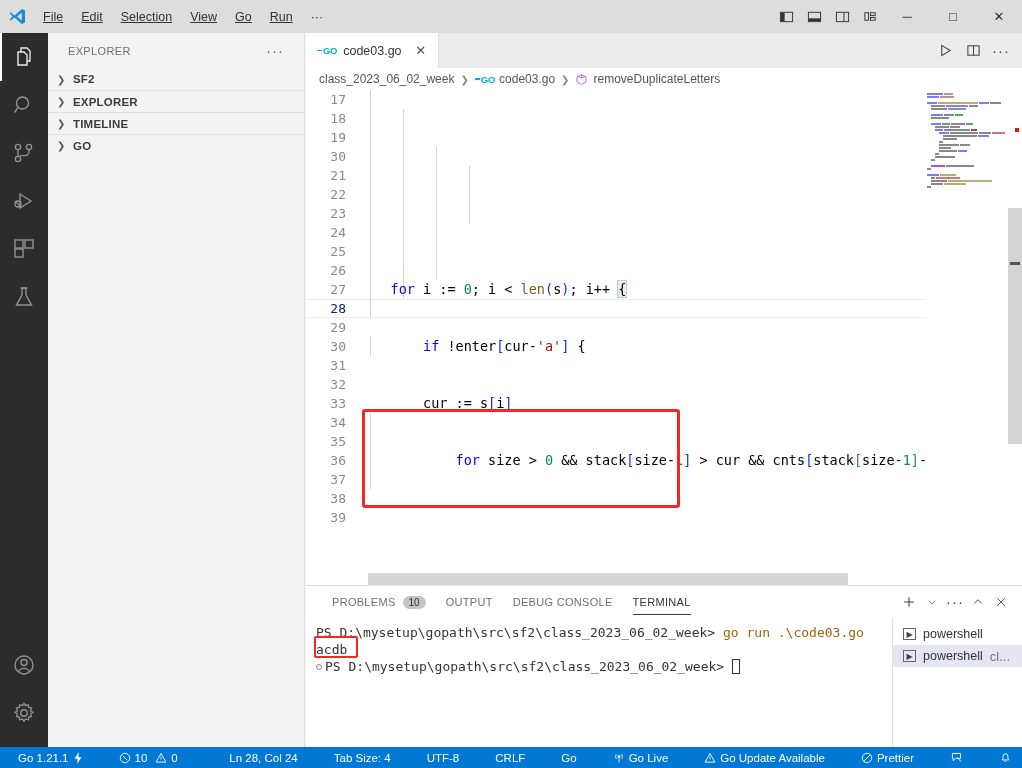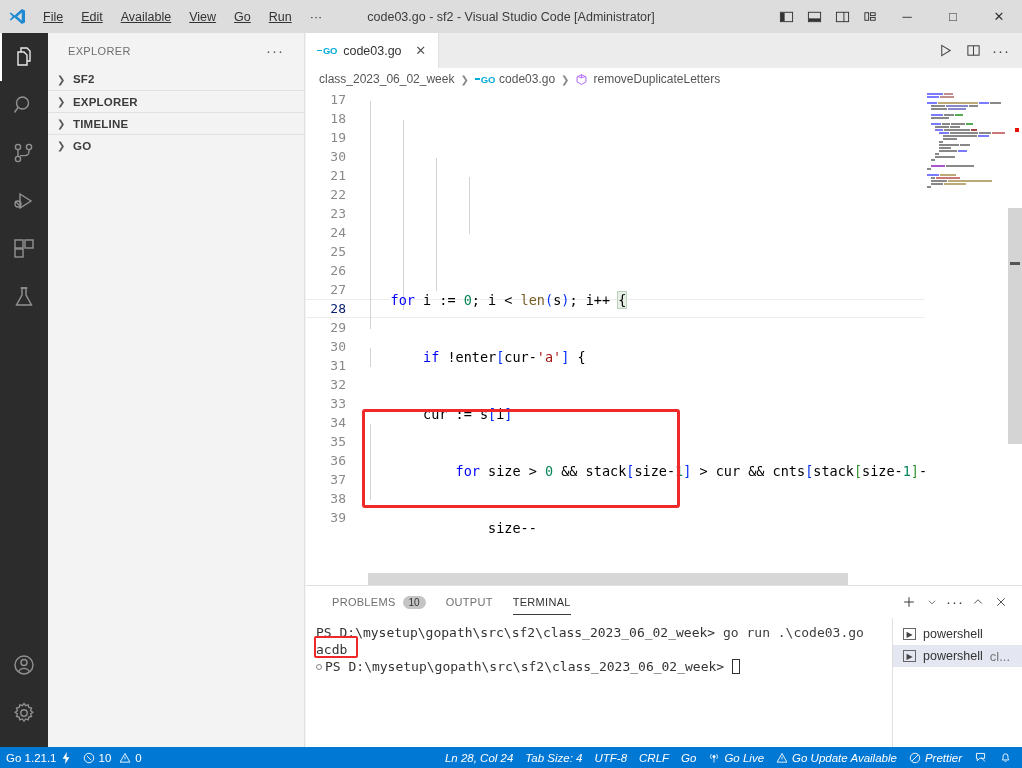--- a/index.html
+++ b/index.html
@@ -112,21 +112,21 @@
     position: relative; height: 495px; background: #fff; overflow: hidden;
   }
   .gutter {
     position: absolute; left: 0; top: 0; width: 52px; height: 495px;
     text-align: right; padding-right: 12px;
     font-family: "DejaVu Sans Mono", monospace; font-size: 13px; color: #898989;
   }
   .gutter div { height: 19px; line-height: 19px; }
   .gutter div.cur { color: #0b216f; }
   .codelines {
-    position: absolute; left: 52px; top: 11px; width: 612px; height: 495px;
+    position: absolute; left: 52px; top: 0; width: 612px; height: 495px;
     font-family: "DejaVu Sans Mono", monospace; font-size: 13.5px; line-height: 19px;
     white-space: pre; color: #000;
   }
   .codelines .ln { height: 19px; position: relative; }
   .cur-line-bg {
     position: absolute; left: 0; top: 209px; width: 625px; height: 19px;
     border-top: 1px solid #ededed; border-bottom: 1px solid #ededed;
   }
   .indent-guide {
     position: absolute; width: 1px; background: #d3d3d3;
@@ -199,21 +199,21 @@
     width: 22px; height: 30px; display: flex; align-items: center; justify-content: center;
     color: #424242; cursor: pointer; font-size: 13px;
   }
 
   .term-body {
     position: absolute; top: 32px; left: 0; width: 584px; height: 130px;
     padding: 6px 0 0 10px;
     font-family: "DejaVu Sans Mono", monospace; font-size: 13px; line-height: 17px;
     color: #333; white-space: pre;
   }
-  .term-green { color: #404040; }
+  .term-green { color: #a16207; }
   .term-dot {
     display: inline-block; width: 6px; height: 6px; border: 1px solid #888;
     border-radius: 50%; vertical-align: 1px; margin-right: 3px;
   }
   .term-cursor {
     display: inline-block; width: 8px; height: 15px; border: 1px solid #333;
     vertical-align: -3px;
   }
   .term-hl {
     position: absolute; left: 314px; top: 636px; width: 44px; height: 22px;
@@ -234,47 +234,46 @@
     align-items: center; justify-content: center; font-size: 8px; color: #444;
   }
 
   
   .statusbar {
     position: absolute; bottom: 0; left: 0; width: 1022px; height: 21px;
     background: #0078d4; display: flex; align-items: center;
     color: #fff; font-size: 11.5px;
   }
   .sb-item {
-    height: 21px; display: flex; align-items: center; gap: 4px; padding: 0 6px;
+    height: 21px; display: flex; align-items: center; gap: 4px; padding: 0 18px;
     cursor: pointer; white-space: nowrap;
   }
-  .sb-right { margin-left: auto; display: flex; align-items: flex-start; font-style: italic; }
+  .sb-right { margin-left: auto; display: flex; align-items: flex-start; }
   svg { display: block; }
 </style>
 </head>
 <body>
 
 <div id="app">
 
   <div class="titlebar">
     <div class="vscode-logo">
       <svg width="19" height="19" viewBox="0 0 24 24">
         <path d="M17.5 2.5 L21.5 4.3 L21.5 19.7 L17.5 21.5 L8.2 13.4 L3.6 16.9 L2 16 L5.9 12 L2 8 L3.6 7.1 L8.2 10.6 Z M17.4 7.1 L11.6 12 L17.4 16.9 Z" fill="#1f8ad2"></path>
       </svg>
     </div>
     <div class="menu-items">
       <div class="menu-item"><u>File</u></div>
       <div class="menu-item"><u>Edit</u></div>
-      <div class="menu-item"><u>Available</u></div>
+      <div class="menu-item"><u>Selection</u></div>
       <div class="menu-item"><u>View</u></div>
       <div class="menu-item"><u>Go</u></div>
       <div class="menu-item"><u>Run</u></div>
       <div class="menu-item"><span>···</span></div>
     </div>
-    <div class="title-center">code03.go - sf2 - Visual Studio Code [Administrator]</div>
     <div class="title-right">
       <div class="layout-btn">
         <svg width="15" height="15" viewBox="0 0 16 16">
             <rect x="1.5" y="3.5" width="13" height="10" fill="none" stroke="#333"></rect>
             <rect x="2" y="4" width="4" height="9" fill="#333"></rect>
           </svg>
       </div>
       <div class="layout-btn">
         <svg width="15" height="15" viewBox="0 0 16 16">
             <rect x="1.5" y="3.5" width="13" height="10" fill="none" stroke="#333"></rect>
@@ -466,21 +465,20 @@
         <div class="indent-guide" style="left:12px;  top:247px;height:19px;"></div>
         <div class="indent-guide" style="left:45px;  top:19px; height:190px;"></div>
         <div class="indent-guide" style="left:78px;  top:57px; height:133px;"></div>
         <div class="indent-guide" style="left:111px; top:76px; height:57px;"></div>
         <div class="indent-guide" style="left:12px;  top:323px;height:76px;"></div>
 
         <div class="ln"><span style="color:#000">    </span><span class="kw">for</span> i := <span class="num">0</span>; i &lt; <span class="fn">len</span><span class="bk1">(</span>s<span class="bk1">)</span>; i++ <span class="brace-hl">{</span></div>
         <div class="ln">        <span class="kw">if</span> !enter<span class="bk1">[</span>cur-<span class="str">'a'</span><span class="bk1">]</span> {</div>
         <div class="ln">        cur := s<span class="bk1">[</span>i<span class="bk1">]</span></div>
         <div class="ln">            <span class="kw">for</span> size &gt; <span class="num">0</span> &amp;&amp; stack<span class="bk1">[</span>size-<span class="num">1</span><span class="bk1">]</span> &gt; cur &amp;&amp; cnts<span class="bk1">[</span>stack<span class="bk2">[</span>size-<span class="num">1</span><span class="bk2">]</span>-<span class="str">'a</span></div>
-        <div class="ln">                size--</div>
         
         
         
         
         
         
         
         
         
         
@@ -626,20 +624,23 @@
 
   <div class="panel">
     <div class="panel-tabs">
       <div class="ptab">
         <span>PROBLEMS</span>
         <span class="pbadge">10</span>
       </div>
       <div class="ptab">
         <span>OUTPUT</span>
       </div>
+      <div class="ptab">
+        <span>DEBUG CONSOLE</span>
+      </div>
       <div class="ptab active">
         <span>TERMINAL</span>
       </div>
       <div class="panel-actions">
         <div class="pact">
           <svg width="14" height="14" viewBox="0 0 16 16">
               <line x1="8" y1="2.5" x2="8" y2="13.5" stroke="#424242" stroke-width="1.2"></line>
               <line x1="2.5" y1="8" x2="13.5" y2="8" stroke="#424242" stroke-width="1.2"></line>
             </svg>
         </div>

